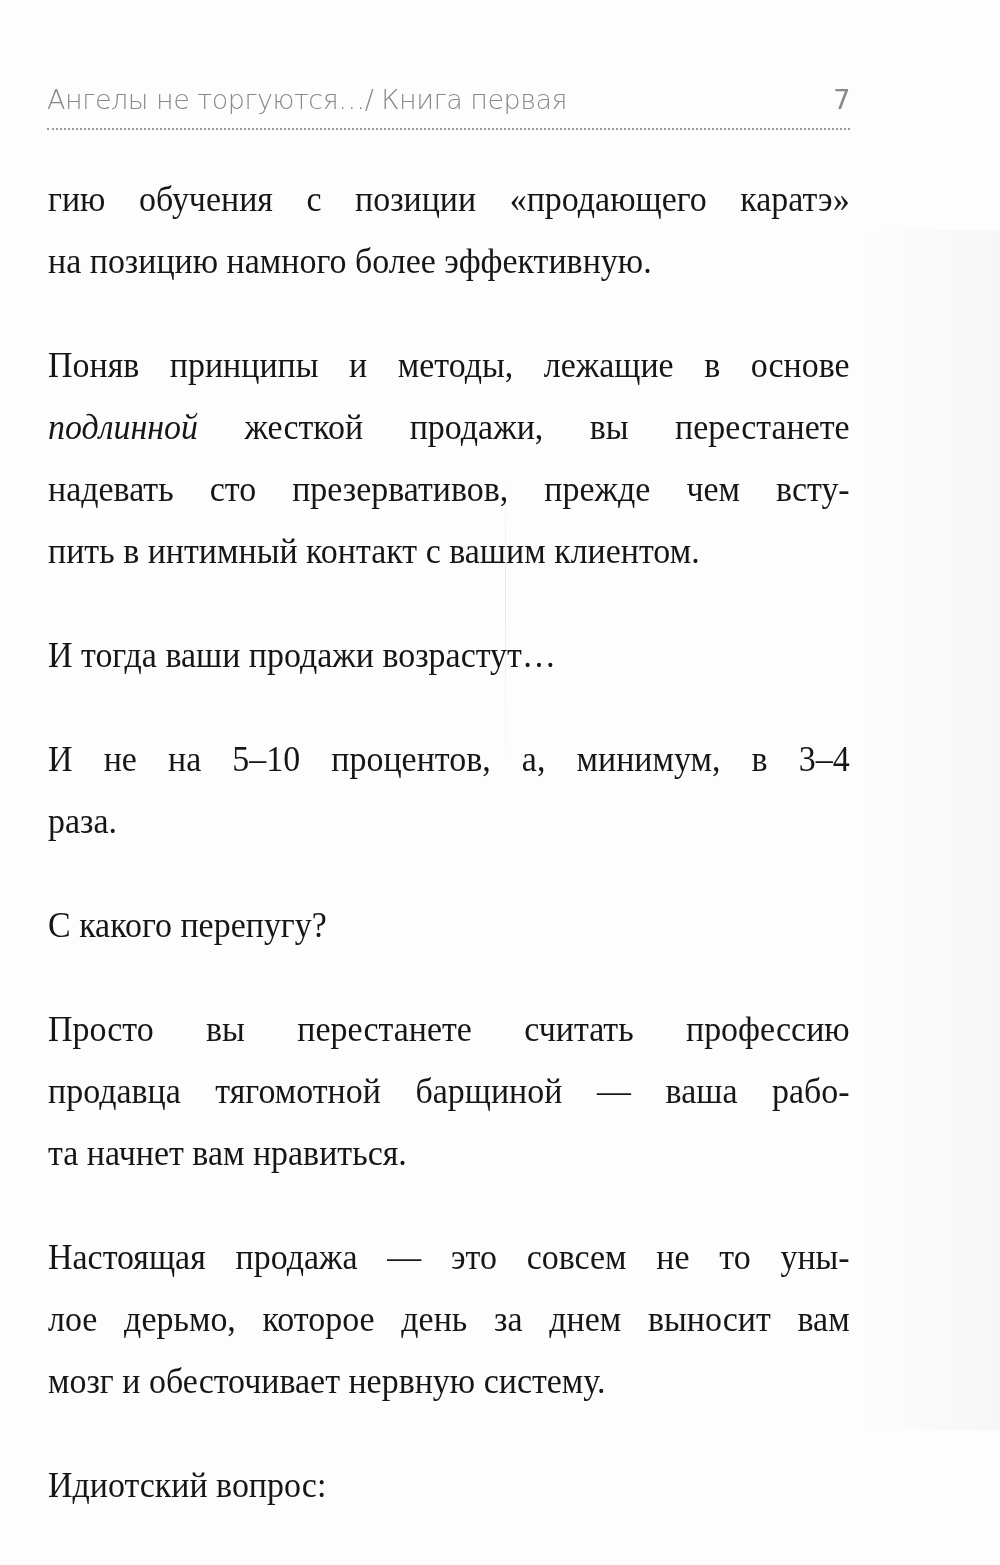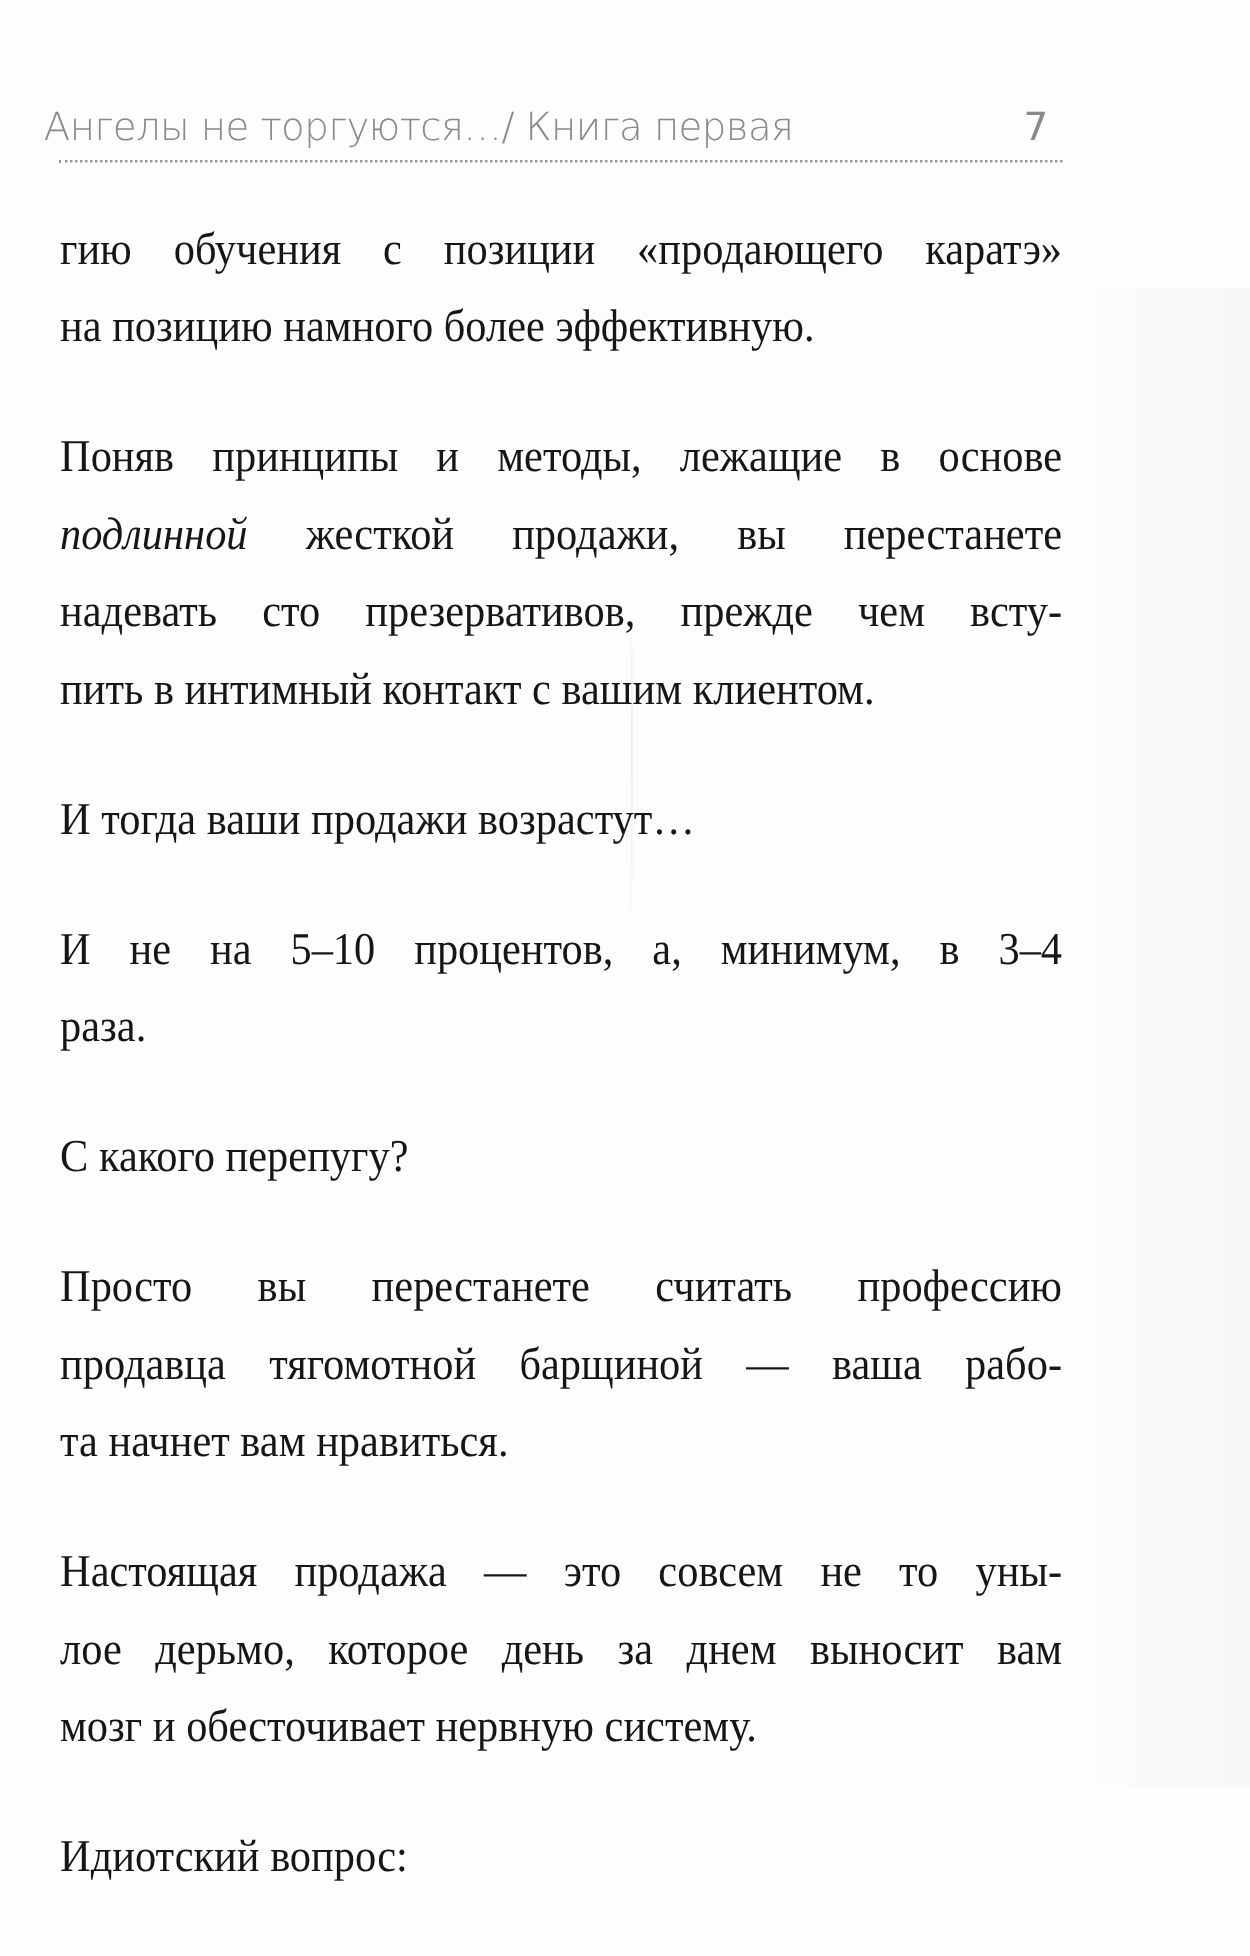--- a/index.html
+++ b/index.html
@@ -15,27 +15,27 @@
       background: #fdfdfd;
     }
     .page {
       position: absolute;
       left: 0; top: 0;
       width: 1000px;
       height: 1565px;
     }
     .running-head {
       position: absolute;
-      left: 35px;
+      left: 47px;
       top: 82px;
       width: 803px;
       height: 40px;
       font-family: "DejaVu Sans", sans-serif;
       color: #8a8a8a;
-      font-size: 31px;
+      font-size: 27px;
       letter-spacing: -0.5px;
     }
     .running-head .title {
       position: absolute;
       left: 0;
       top: 2px;
       white-space: nowrap;
       font-weight: 300;
     }
     .running-head .page-num {

